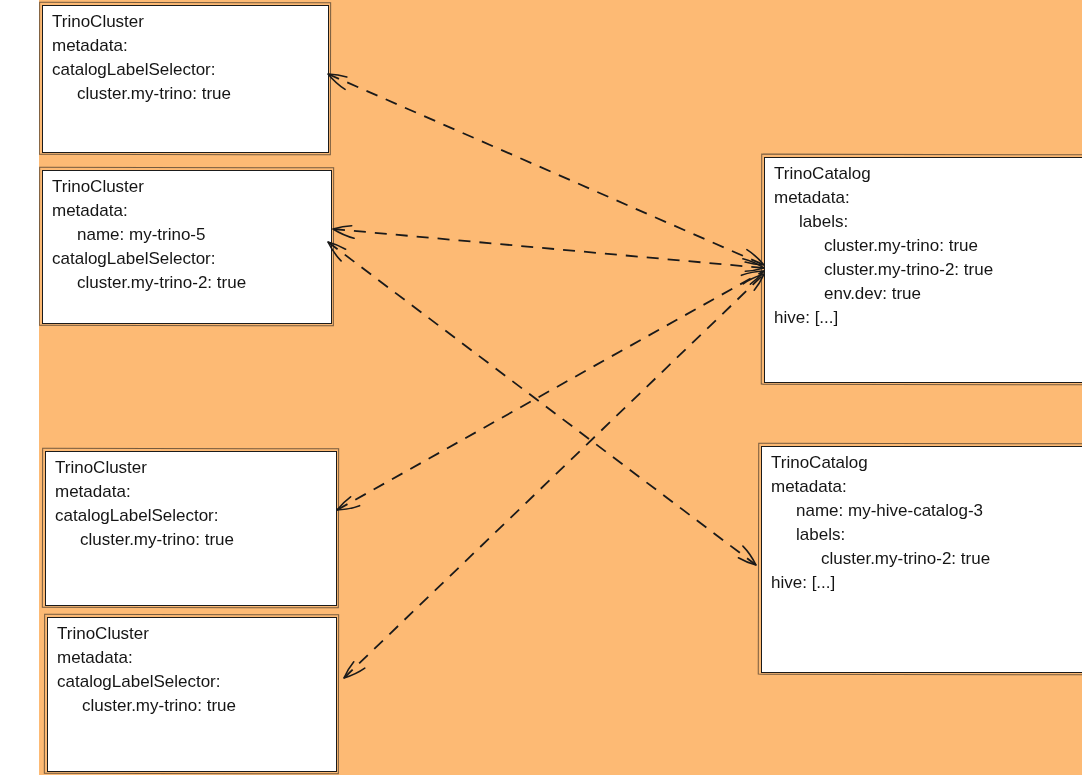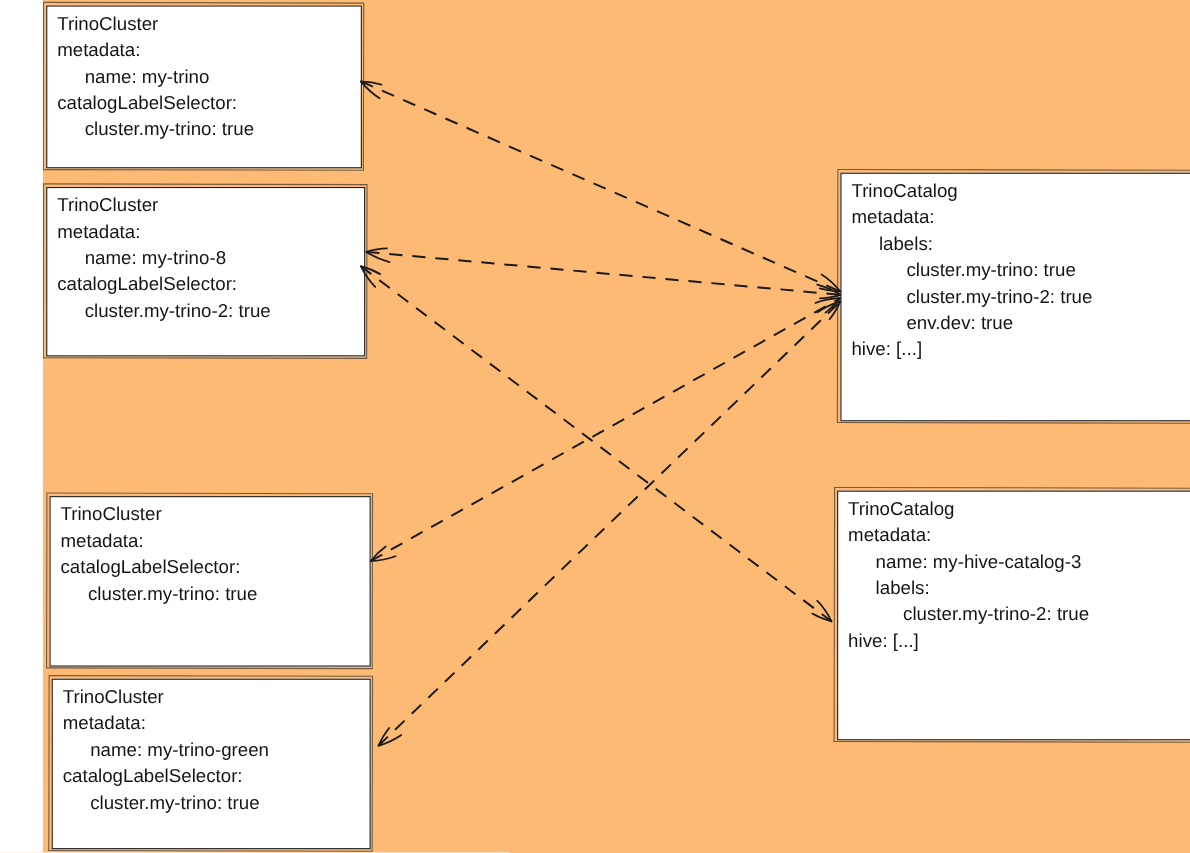--- a/index.html
+++ b/index.html
@@ -84,44 +84,42 @@
       <path d="M 702.4 275.3 Q 712.4 271.6 725 271 M 711.4 284.2 Q 718.4 279.1 725 271" class="head" stroke="#1a1a1a"></path>
       <path d="M 325.8 668.1 Q 317.1 674.2 305 678 M 314.8 661.8 Q 309.3 668.5 305 678" class="head" stroke="#1a1a1a"></path>
       <path d="M 704.2 283.9 Q 712.9 277.8 725 274 M 715.2 290.2 Q 720.7 283.5 725 274" class="head" stroke="#1a1a1a"></path>
       <path d="M 302.1 260.9 Q 294.6 253.3 289 242 M 306.6 249.2 Q 299.1 244.8 289 242" class="head" stroke="#1a1a1a"></path>
       <path d="M 703.9 546.1 Q 711.4 553.7 717 565 M 699.4 557.8 Q 706.9 562.2 717 565" class="head" stroke="#1a1a1a"></path>
     </svg>
 
   <div class="box" style="left:3px; top:5px; width:287px; height:148px;">
     <div class="ln ind0">TrinoCluster</div>
     <div class="ln ind0">metadata:</div>
-    <div class="ln ind1">name: my-trino</div>
     <div class="ln ind0">catalogLabelSelector:</div>
     <div class="ln ind1">cluster.my-trino: true</div>
   </div>
 
   <div class="box" style="left:3px; top:170px; width:290px; height:154px;">
     <div class="ln ind0">TrinoCluster</div>
     <div class="ln ind0">metadata:</div>
-    <div class="ln ind1">name: my-trino-8</div>
+    <div class="ln ind1">name: my-trino-5</div>
     <div class="ln ind0">catalogLabelSelector:</div>
     <div class="ln ind1">cluster.my-trino-2: true</div>
   </div>
 
   <div class="box" style="left:6px; top:451px; width:292px; height:155px;">
     <div class="ln ind0">TrinoCluster</div>
     <div class="ln ind0">metadata:</div>
     <div class="ln ind0">catalogLabelSelector:</div>
     <div class="ln ind1">cluster.my-trino: true</div>
   </div>
 
   <div class="box" style="left:8px; top:617px; width:290px; height:155px;">
     <div class="ln ind0">TrinoCluster</div>
     <div class="ln ind0">metadata:</div>
-    <div class="ln ind1">name: my-trino-green</div>
     <div class="ln ind0">catalogLabelSelector:</div>
     <div class="ln ind1">cluster.my-trino: true</div>
   </div>
 
   <div class="box" style="left:725px; top:157px; width:355px; height:226px;">
     <div class="ln ind0">TrinoCatalog</div>
     <div class="ln ind0">metadata:</div>
     <div class="ln ind1">labels:</div>
     <div class="ln ind2">cluster.my-trino: true</div>
     <div class="ln ind2">cluster.my-trino-2: true</div>

